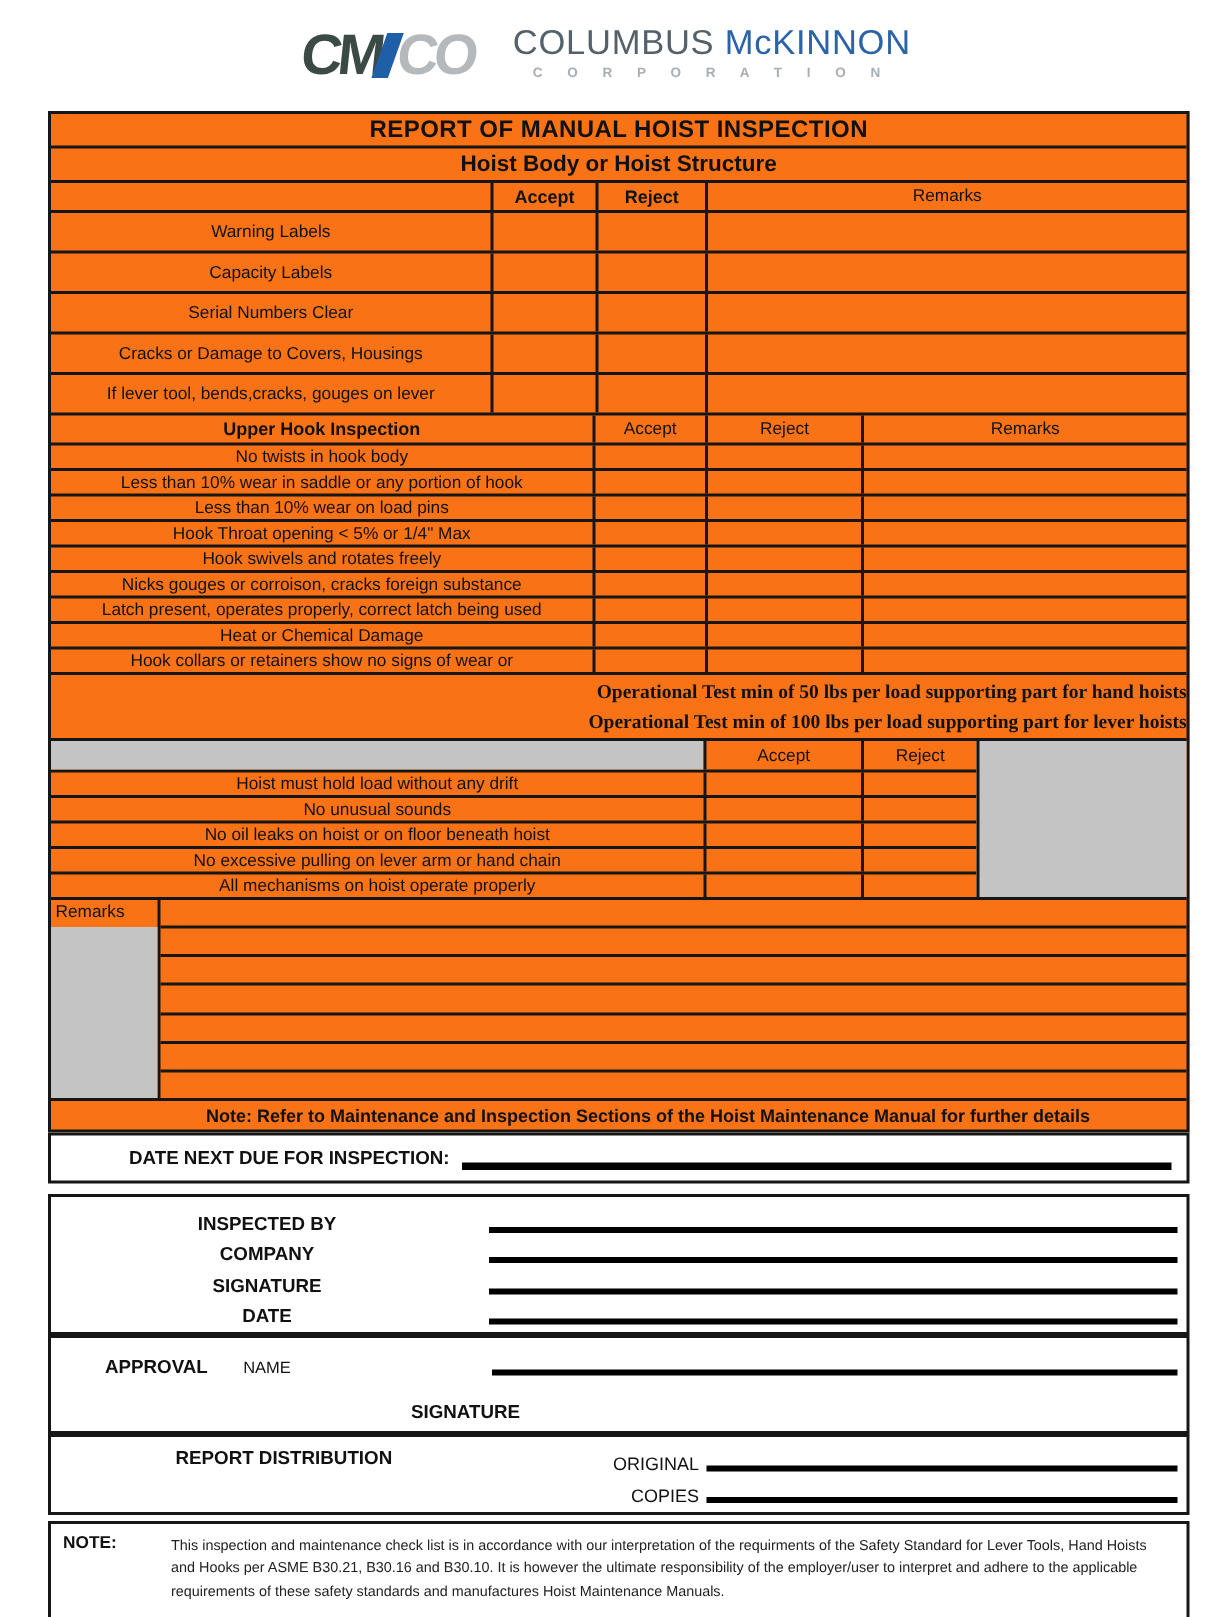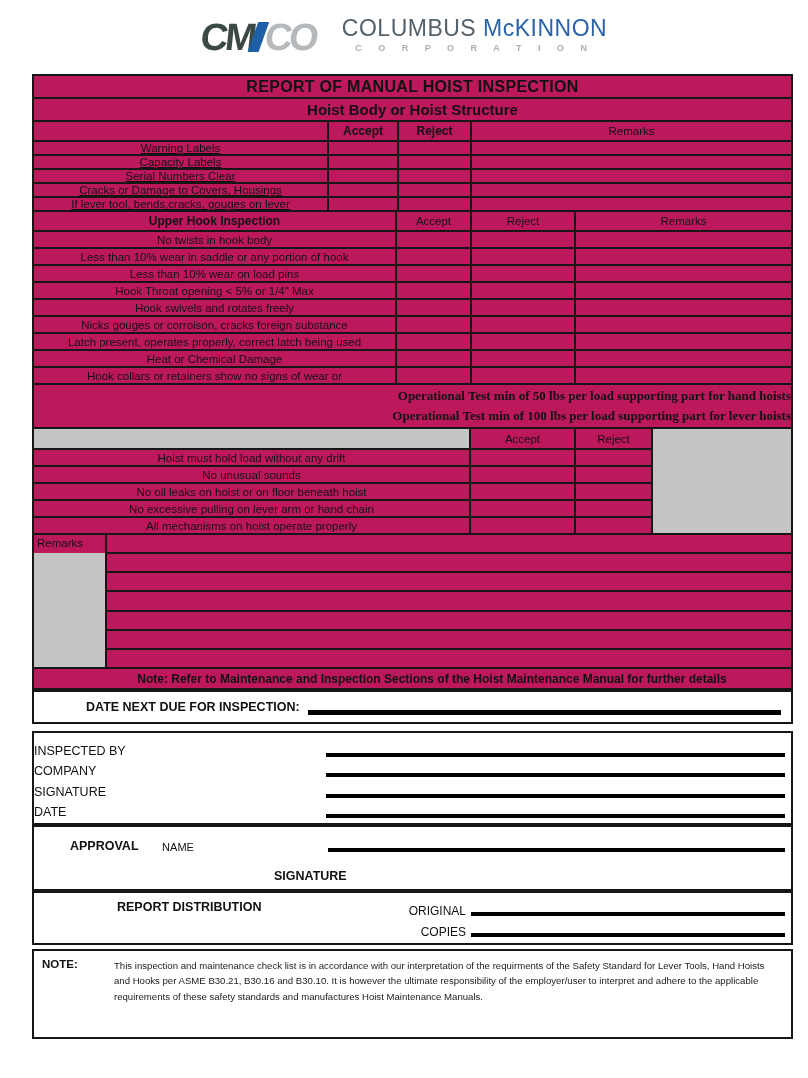--- a/index.html
+++ b/index.html
@@ -11,29 +11,29 @@
   .mk-cm { color:#3c4a45; }
   .mk-slash { display:inline-block; width:11px; height:30px; background:#1f5fa8; transform:skewX(-14deg); margin:0 1px 0 -1px; }
   .mk-co { color:#b5b9bc; }
   .wordmark { text-align:center; }
   .wm-line { font-size:23px; font-weight:400; letter-spacing:0.5px; line-height:1.05; }
   .wm-columbus { color:#54616a; }
   .wm-mckinnon { color:#2a63a8; }
   .wm-corp { color:#a9aeb2; font-size:9px; letter-spacing:7px; margin-top:3px; font-weight:700; }
 
   
-  .formtable { margin-left:32px; width:761px; border:2px solid #161616; box-sizing:border-box; background:#be185d; }
+  .formtable { margin-left:32px; width:761px; border:2px solid #161616; box-sizing:border-box; background:#f97316; }
   .trow { display:grid; border-top:2px solid #161616; box-sizing:border-box; align-items:stretch; }
   .trow.first { border-top:none; }
   .g1 { grid-template-columns:293px 70px 73px 1fr; }
   .g2 { grid-template-columns:361px 75px 104px 1fr; }
   .g3 { grid-template-columns:435px 105px 1fr; }
   .cell { border-left:2px solid #161616; display:flex; align-items:center; justify-content:center; font-size:11.5px; box-sizing:border-box; overflow:hidden; white-space:nowrap; }
   .cell:first-child { border-left:none; }
-  .h21 { height:14px;text-decoration:underline; } .h18 { height:17px; }
+  .h21 { height:27px; } .h18 { height:17px; }
   .titlerow { height:21px; display:flex; align-items:center; justify-content:center; font-weight:bold; font-size:16px; letter-spacing:0.3px; }
   .subtitlerow { height:21px; display:flex; align-items:center; justify-content:center; font-weight:bold; font-size:15px; border-top:2px solid #161616; }
   .hdr-bold { font-weight:bold; font-size:12px; }
   .hdr-norm { font-size:11.5px; }
   .banner { border-top:2px solid #161616; height:42px; display:flex; flex-direction:column; align-items:flex-end; justify-content:center; font-weight:bold; font-size:13px; line-height:1.55;font-family:Liberation Serif, serif; }
 
   
   .opsection { display:flex; border-top:2px solid #161616; }
   .op-left { width:617px; }
   .op-right { flex:1; background:#c4c4c4; border-left:2px solid #161616; }
@@ -51,21 +51,21 @@
   .noterow { border-top:2px solid #161616; height:19px; display:flex; align-items:center; justify-content:center; font-weight:bold; font-size:12px;padding-left:39px; }
 
   
   .box { margin-left:32px; width:761px; border:2px solid #161616; box-sizing:border-box; background:#fff; }
   .datebox { height:34px; display:flex; align-items:center; padding:0 6px 0 52px; }
   .datebox .lbl { font-weight:bold; font-size:12.5px; white-space:nowrap; }
   .fill-line { flex:1; height:5px; background:#000; margin:10px 4px 0 8px; }
 
   .inspectedbox { height:94px; padding:5px 6px 4px 0; display:flex; flex-direction:column; justify-content:space-between; }
   .sigrow { display:flex; align-items:flex-end; height:20px; }
-  .sigrow .lbl { width:288px; text-align:left; font-weight:normal; font-size:12.5px; white-space:nowrap; }
+  .sigrow .lbl { width:288px; text-align:center; font-weight:bold; font-size:12.5px; white-space:nowrap; }
   .sigrow .line { flex:1; height:4px; background:#000; margin:0 0 1px 4px; }
 
   .approvalbox { height:66px; padding:6px 6px 4px 0; box-sizing:border-box; }
   .aprow1 { display:flex; align-items:flex-end; height:20px; }
   .aprow1 .ap { position:absolute; left:70px; font-weight:bold; font-size:12.5px; }
   .aprow1 .nm { width:288px; text-align:center; font-weight:normal; font-size:11px; }
   .aprow1 .line { flex:1; height:4px; background:#000; margin:0 0 1px 6px; }
   .aprow2 { margin-top:16px; padding-left:240px; font-weight:bold; font-size:12.5px; }
 
   .distbox { height:54px; padding:4px 6px 2px 0; box-sizing:border-box; position:relative; }

